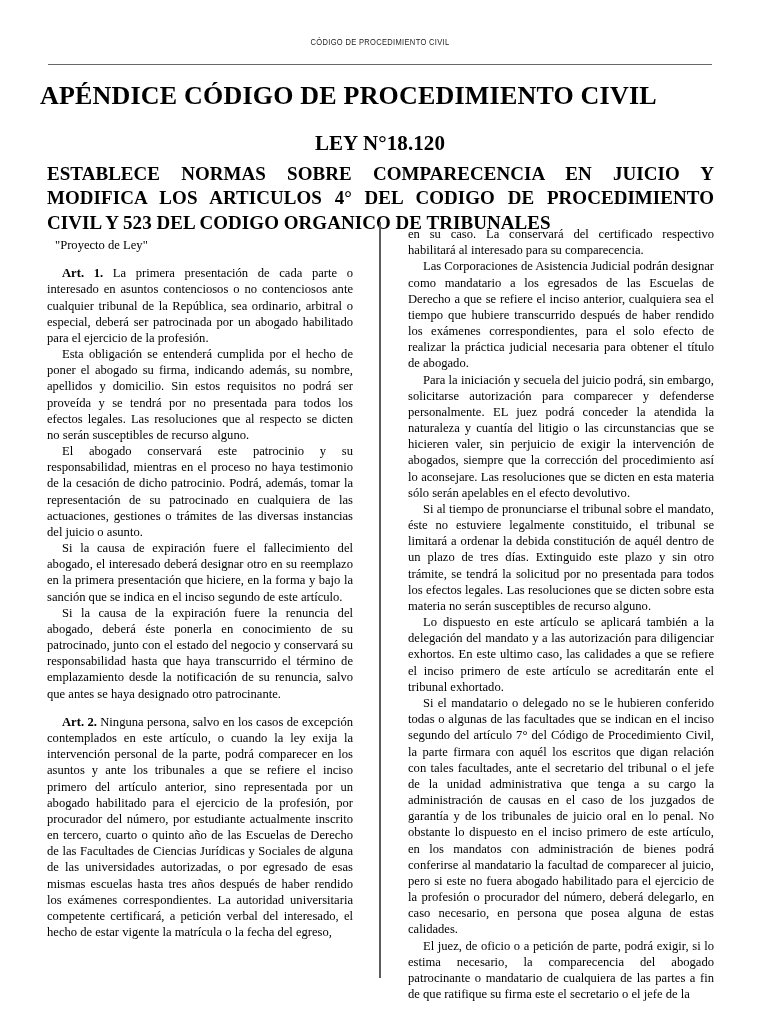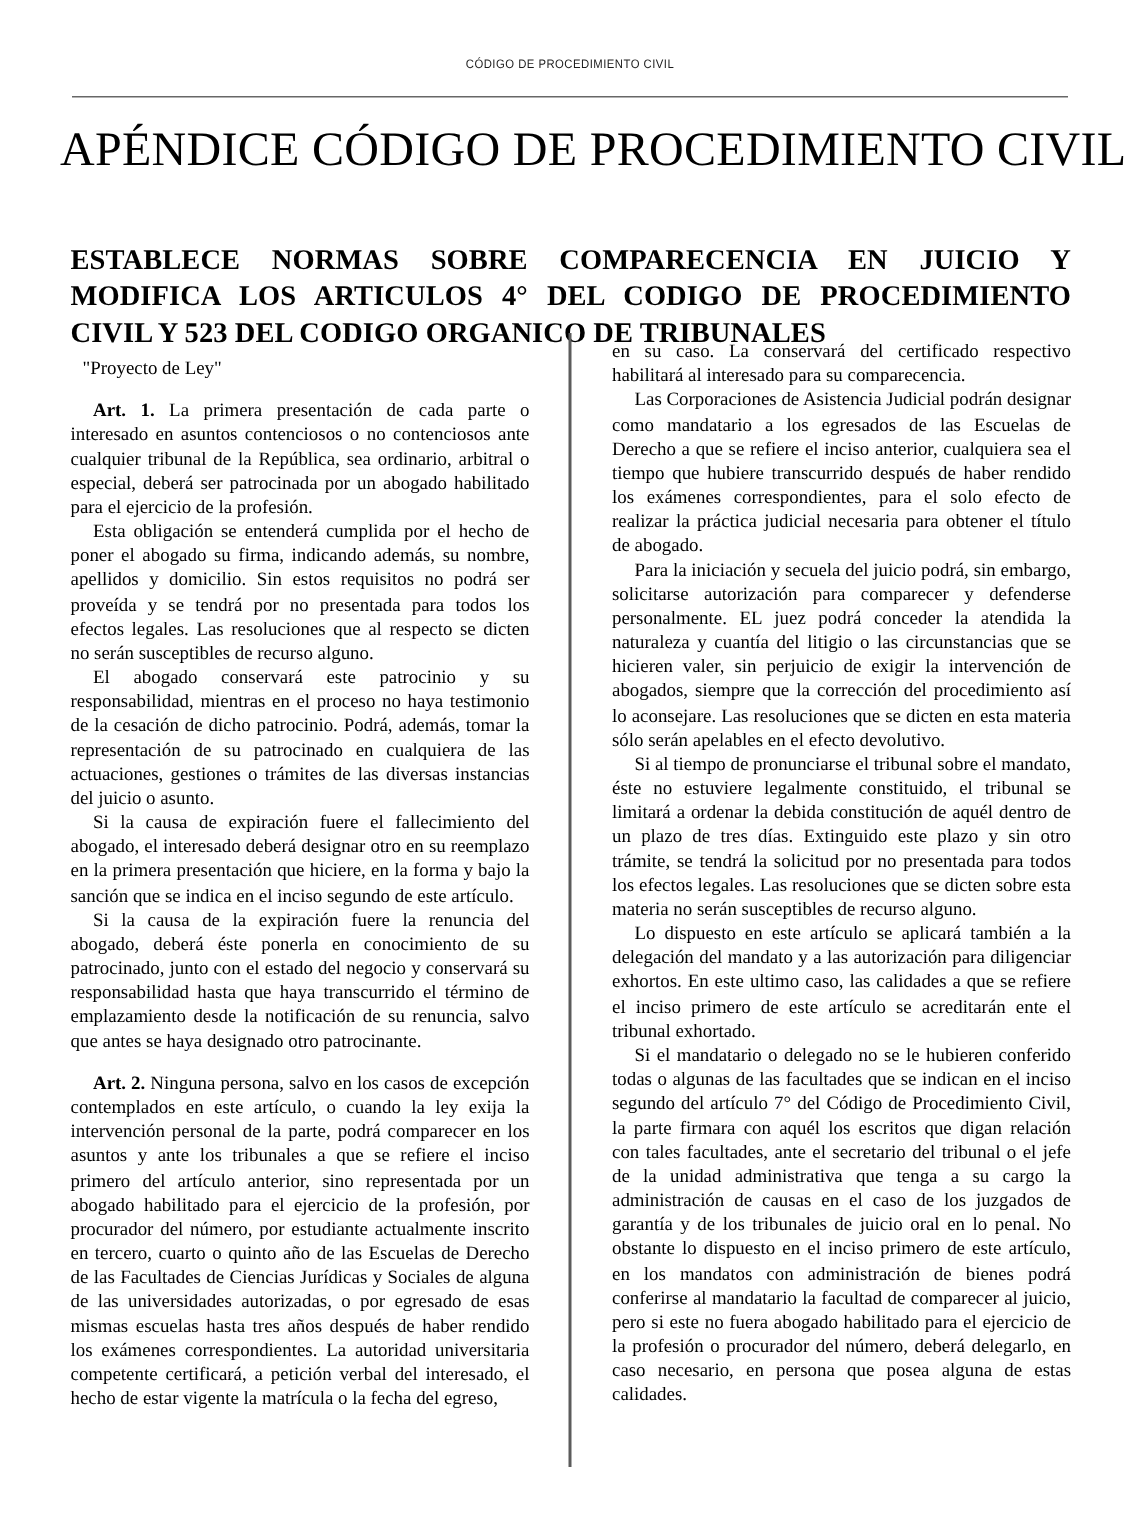--- a/index.html
+++ b/index.html
@@ -49,24 +49,24 @@
     height: 0;
     border-top: 1.6px solid #676767;
   }
 
   
   .doc-title {
     position: absolute;
     top: 82px;
     left: 40px;
     width: 680px;
-    text-align: center;
-    font-size: 32px;
+    text-align: left;
+    font-size: 26px;
     line-height: 1.08;
-    font-weight: normal;
+    font-weight: bold;
     letter-spacing: 0.2px;
     margin: 0;
     white-space: nowrap;
   }
   .law-number {
     position: absolute;
     top: 132px;
     left: 40px;
     width: 680px;
     text-align: center;
@@ -155,20 +155,21 @@
 <body>
 
 <div class="page">
 
   <div class="running-head">CÓDIGO DE PROCEDIMIENTO CIVIL</div>
 
   <div class="head-rule"></div>
 
   <h1 class="doc-title">APÉNDICE CÓDIGO DE PROCEDIMIENTO CIVIL</h1>
 
+  <h2 class="law-number">LEY N°18.120</h2>
 
   <p class="law-subtitle">ESTABLECE NORMAS SOBRE COMPARECENCIA EN JUICIO Y MODIFICA LOS ARTICULOS 4° DEL CODIGO DE PROCEDIMIENTO CIVIL Y 523 DEL CODIGO ORGANICO DE TRIBUNALES</p>
 
   <div class="columns">
     <div class="col col-left" id="col-left">
         <p class="quote">"Proyecto de Ley"</p>
         <p class="art-start"><span class="art-label">Art. 1.</span><span> La primera presentación de cada parte o interesado en asuntos contenciosos o no contenciosos ante cualquier tribunal de la República, sea ordinario, arbitral o especial, deberá ser patrocinada por un abogado habilitado para el ejercicio de la profesión.</span></p>
         <p>Esta obligación se entenderá cumplida por el hecho de poner el abogado su firma, indicando además, su nombre, apellidos y domicilio. Sin estos requisitos no podrá ser proveída y se tendrá por no presentada para todos los efectos legales. Las resoluciones que al respecto se dicten no serán susceptibles de recurso alguno.</p>
         <p>El abogado conservará este patrocinio y su responsabilidad, mientras en el proceso no haya testimonio de la cesación de dicho patrocinio. Podrá, además, tomar la representación de su patrocinado en cualquiera de las actuaciones, gestiones o trámites de las diversas instancias del juicio o asunto.</p>
         <p>Si la causa de expiración fuere el fallecimiento del abogado, el interesado deberá designar otro en su reemplazo en la primera presentación que hiciere, en la forma y bajo la sanción que se indica en el inciso segundo de este artículo.</p>
@@ -176,17 +177,18 @@
         <p class="art-start"><span class="art-label">Art. 2.</span><span> Ninguna persona, salvo en los casos de excepción contemplados en este artículo, o cuando la ley exija la intervención personal de la parte, podrá comparecer en los asuntos y ante los tribunales a que se refiere el inciso primero del artículo anterior, sino representada por un abogado habilitado para el ejercicio de la profesión, por procurador del número, por estudiante actualmente inscrito en tercero, cuarto o quinto año de las Escuelas de Derecho de las Facultades de Ciencias Jurídicas y Sociales de alguna de las universidades autorizadas, o por egresado de esas mismas escuelas hasta tres años después de haber rendido los exámenes correspondientes. La autoridad universitaria competente certificará, a petición verbal del interesado, el hecho de estar vigente la matrícula o la fecha del egreso,</span></p>
       </div>
     <div class="col-divider"></div>
     <div class="col col-right" id="col-right">
         <p class="no-indent">en su caso. La conservará del certificado respectivo habilitará al interesado para su comparecencia.</p>
         <p>Las Corporaciones de Asistencia Judicial podrán designar como mandatario a los egresados de las Escuelas de Derecho a que se refiere el inciso anterior, cualquiera sea el tiempo que hubiere transcurrido después de haber rendido los exámenes correspondientes, para el solo efecto de realizar la práctica judicial necesaria para obtener el título de abogado.</p>
         <p>Para la iniciación y secuela del juicio podrá, sin embargo, solicitarse autorización para comparecer y defenderse personalmente. EL juez podrá conceder la atendida la naturaleza y cuantía del litigio o las circunstancias que se hicieren valer, sin perjuicio de exigir la intervención de abogados, siempre que la corrección del procedimiento así lo aconsejare. Las resoluciones que se dicten en esta materia sólo serán apelables en el efecto devolutivo.</p>
         <p>Si al tiempo de pronunciarse el tribunal sobre el mandato, éste no estuviere legalmente constituido, el tribunal se limitará a ordenar la debida constitución de aquél dentro de un plazo de tres días. Extinguido este plazo y sin otro trámite, se tendrá la solicitud por no presentada para todos los efectos legales. Las resoluciones que se dicten sobre esta materia no serán susceptibles de recurso alguno.</p>
         <p>Lo dispuesto en este artículo se aplicará también a la delegación del mandato y a las autorización para diligenciar exhortos. En este ultimo caso, las calidades a que se refiere el inciso primero de este artículo se acreditarán ente el tribunal exhortado.</p>
         <p>Si el mandatario o delegado no se le hubieren conferido todas o algunas de las facultades que se indican en el inciso segundo del artículo 7° del Código de Procedimiento Civil, la parte firmara con aquél los escritos que digan relación con tales facultades, ante el secretario del tribunal o el jefe de la unidad administrativa que tenga a su cargo la administración de causas en el caso de los juzgados de garantía y de los tribunales de juicio oral en lo penal. No obstante lo dispuesto en el inciso primero de este artículo, en los mandatos con administración de bienes podrá conferirse al mandatario la facultad de comparecer al juicio, pero si este no fuera abogado habilitado para el ejercicio de la profesión o procurador del número, deberá delegarlo, en caso necesario, en persona que posea alguna de estas calidades.</p>
+        <p>El juez, de oficio o a petición de parte, podrá exigir, si lo estima necesario, la comparecencia del abogado patrocinante o mandatario de cualquiera de las partes a fin de que ratifique su firma este el secretario o el jefe de la</p>
       </div>
   </div>
 
 
 </div>
 
 </body></html>

